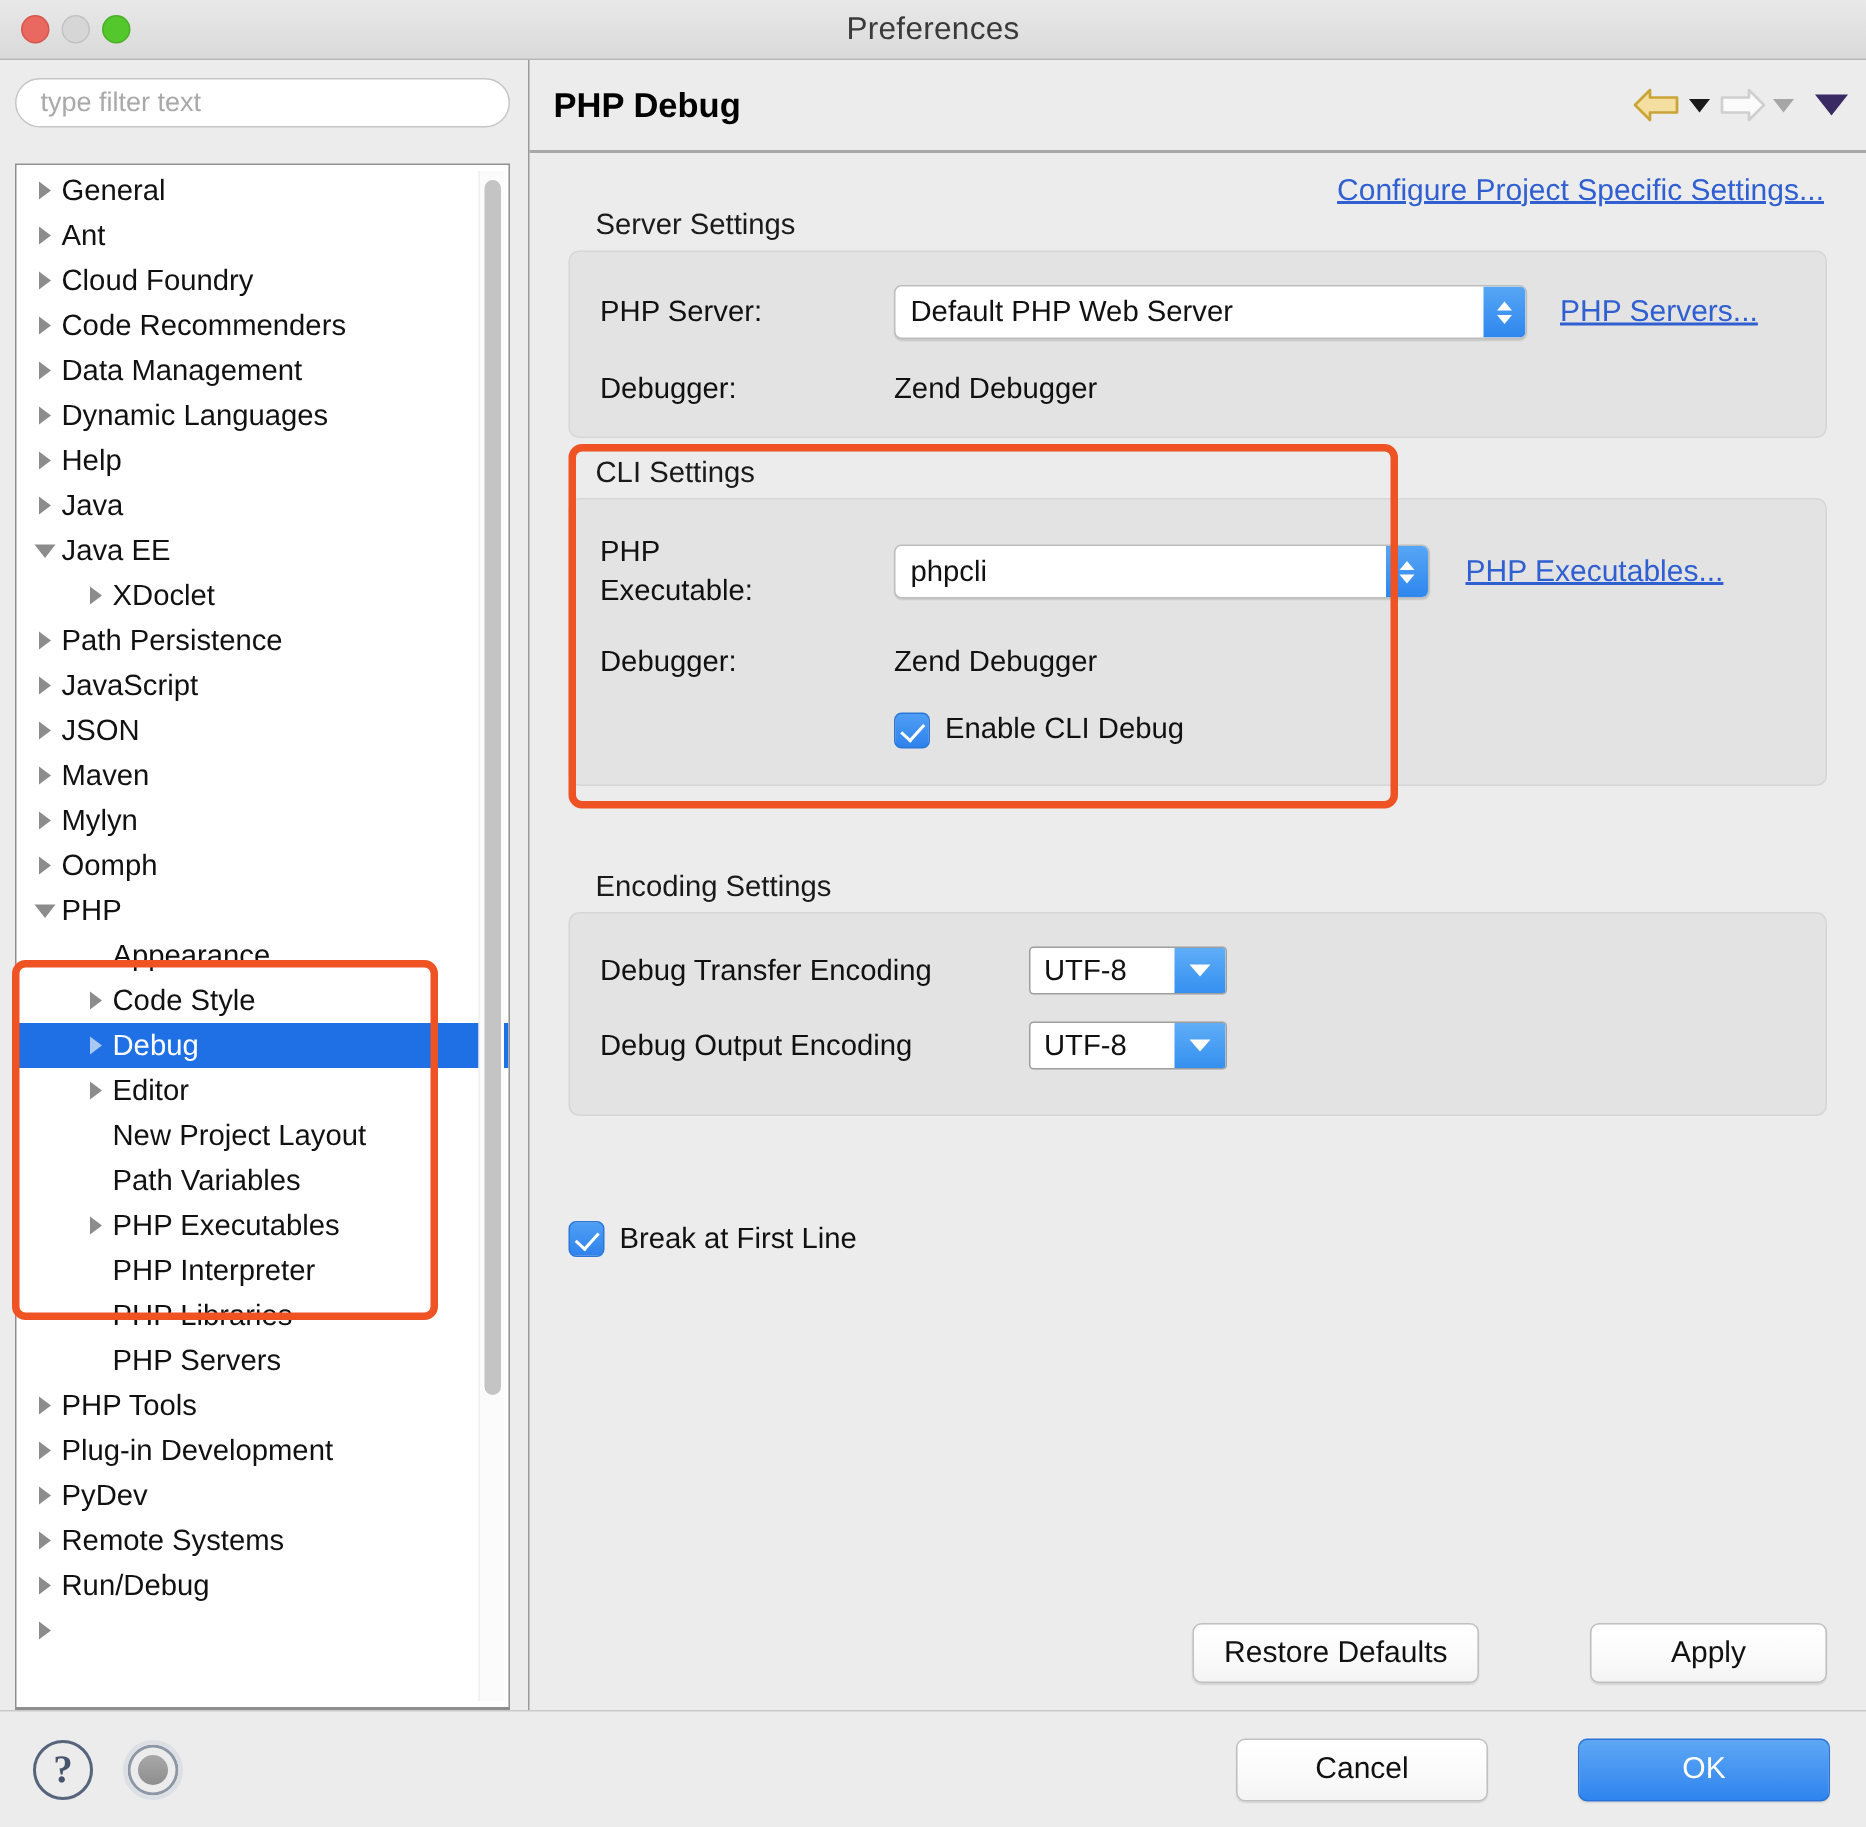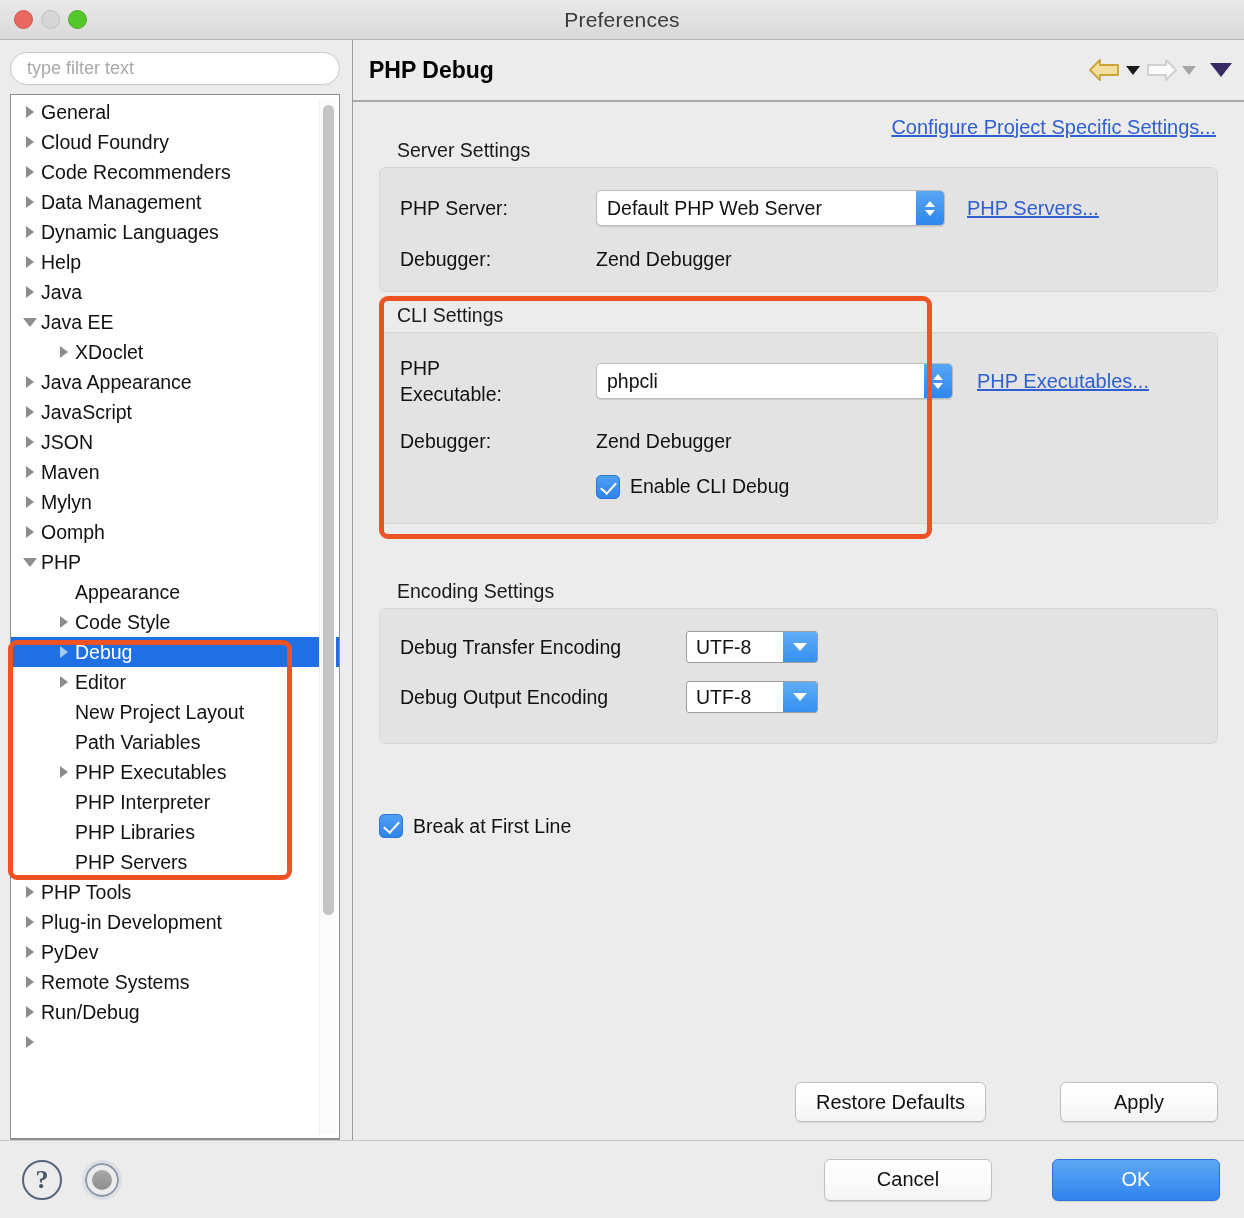--- a/index.html
+++ b/index.html
@@ -45,21 +45,21 @@
     display: flex; flex-direction: column;
     padding: 12px 12px 0 10px;
     position: relative;
   }
   #filter-input {
     height: 33px; border-radius: 17px;
     border: 1px solid #c6c6c6; background: #fff;
     font-size: 18px; color: #9b9b9b;
     padding: 0 16px; outline: none;
     font-family: "Liberation Sans", sans-serif;
-    margin-bottom: 9px;
+    margin-bottom: 24px;
   }
   #filter-input::placeholder { color: #a9a9a9; }
   #tree-wrap {
     position: relative;
     flex: 1 1 auto; min-height: 0;
     background: #fff;
     border: 1px solid #8f8f8f;
     border-bottom-width: 2px;
     overflow: hidden;
   }
@@ -298,20 +298,26 @@
             <div class="tree-item lvl0">
               <span class="tw">
                 <i class="tri"></i>
               </span>
               <span class="lbl">General</span>
             </div>
             <div class="tree-item lvl0">
               <span class="tw">
                 <i class="tri"></i>
               </span>
+              <span class="lbl">Ant</span>
+            </div>
+            <div class="tree-item lvl0">
+              <span class="tw">
+                <i class="tri"></i>
+              </span>
               <span class="lbl">Cloud Foundry</span>
             </div>
             <div class="tree-item lvl0">
               <span class="tw">
                 <i class="tri"></i>
               </span>
               <span class="lbl">Code Recommenders</span>
             </div>
             <div class="tree-item lvl0">
               <span class="tw">
@@ -346,21 +352,21 @@
             <div class="tree-item lvl1">
               <span class="tw">
                 <i class="tri"></i>
               </span>
               <span class="lbl">XDoclet</span>
             </div>
             <div class="tree-item lvl0">
               <span class="tw">
                 <i class="tri"></i>
               </span>
-              <span class="lbl">Java Appearance</span>
+              <span class="lbl">Path Persistence</span>
             </div>
             <div class="tree-item lvl0">
               <span class="tw">
                 <i class="tri"></i>
               </span>
               <span class="lbl">JavaScript</span>
             </div>
             <div class="tree-item lvl0">
               <span class="tw">
                 <i class="tri"></i>
@@ -504,21 +510,21 @@
       <div id="main-scroll">
 
         <div id="link-row">
           <span class="link">Configure Project Specific Settings...</span>
         </div>
 
         <div class="group-title">Server Settings</div>
         <div class="group-box" style="height:125px; padding:22px 0 0 20px;">
           <div class="row" style="margin-bottom:22px;">
             <span class="lbl-cell" style="width:196px;">PHP Server:</span>
-            <div class="combo" style="width:349px;">
+            <div class="combo" style="width:422px;">
               <span class="val">Default PHP Web Server</span>
               <span class="stepper">
                 <i class="chev-up"></i>
                   <i class="chev-dn"></i>
               </span>
             </div>
             <span class="link" style="margin-left:22px;">PHP Servers...</span>
           </div>
           <div class="row">
             <span class="lbl-cell" style="width:196px;">Debugger:</span>

